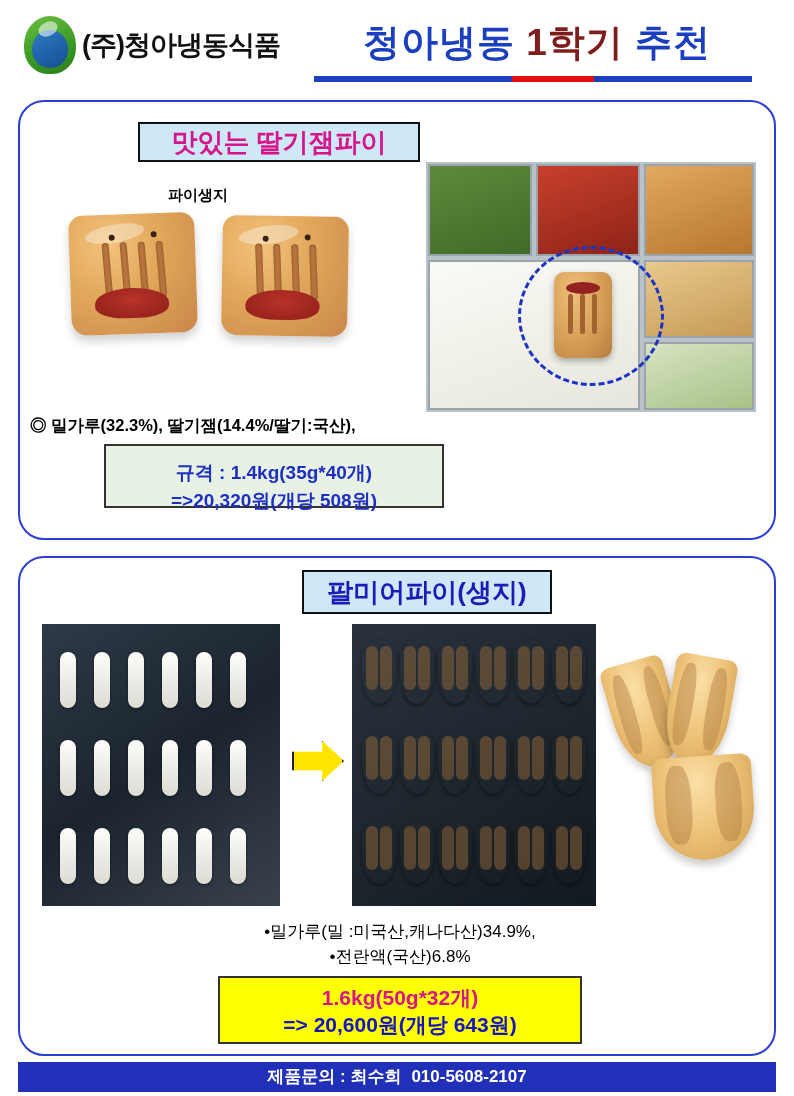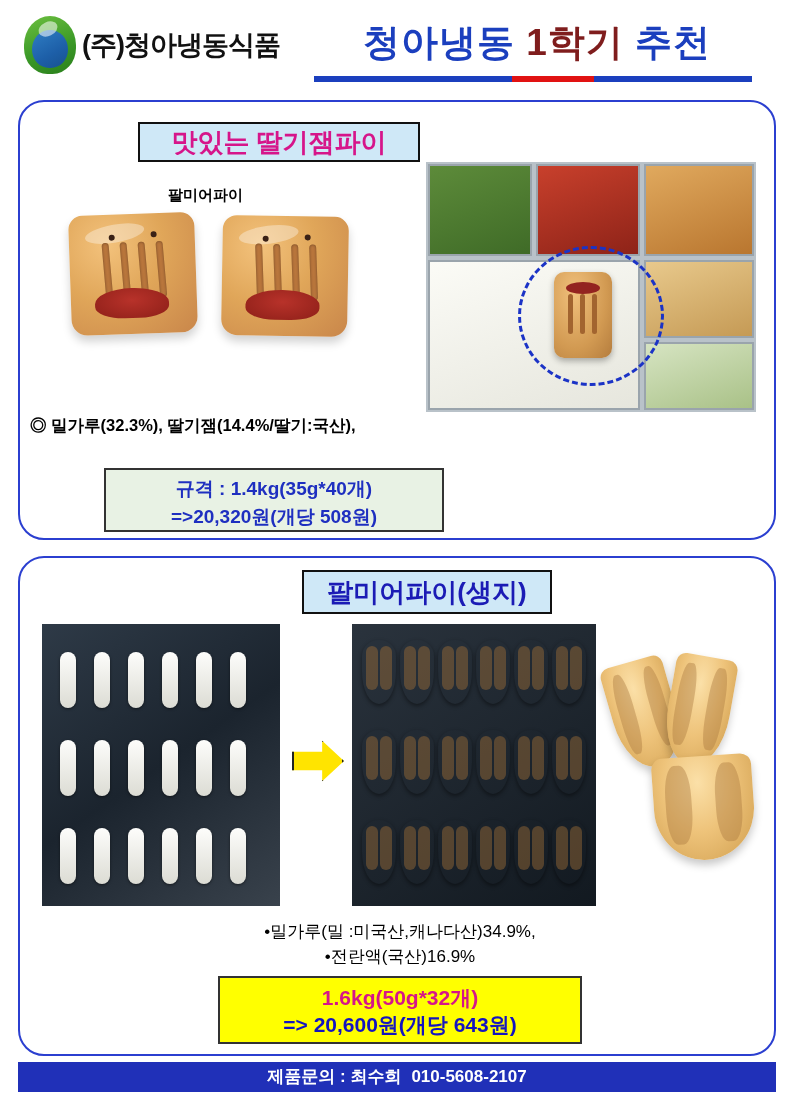--- a/index.html
+++ b/index.html
@@ -258,26 +258,26 @@
     font-size: 16.5px;
     font-weight: bold;
     color: #000;
     line-height: 1.35;
   }
   .ing-1 .l2 { display: block; text-align: center; padding-left: 16px; }
 
   
   .price-box-1 {
     position: absolute;
-    left: 104px; top: 468px;
+    left: 104px; top: 444px;
     width: 340px; height: 64px;
     background: #e8f2e4;
     border: 2px solid #333;
     text-align: center;
-    padding-top: 5px;
+    padding-top: 13px;
   }
   .price-box-1 div {
     font-size: 19px;
     font-weight: bold;
     color: #1e2fc0;
     line-height: 1.45;
     white-space: nowrap;
   }
 
   
@@ -434,21 +434,21 @@
       <span class="t-blue">청아냉동 </span><span class="t-red">1학기</span><span class="t-blue"> 추천</span>
     </div>
     <div class="title-underline-blue-l"></div>
     <div class="title-underline-red"></div>
     <div class="title-underline-blue-r"></div>
   </div>
 
   <div class="card card-1"></div>
 
   <div class="sec-title sec-title-1">맛있는 딸기잼파이</div>
-  <div class="sub-label">팔미어파이</div>
+  <div class="sub-label">파이생지</div>
 
   <div class="photo-pastries">
     <div class="pastry p1">
       <span class="gloss"></span>
       <span class="slit s1"></span>
         <span class="slit s2"></span>
       <span class="slit s3"></span>
         <span class="slit s4"></span>
       <span class="dot d1"></span>
         <span class="dot d2"></span>
@@ -550,21 +550,21 @@
         <i class="r"></i>
       </div>
     <div class="hero-p c">
         <i class="l"></i>
         <i class="r"></i>
       </div>
   </div>
 
   <div class="ing-2">
     <div>•밀가루(밀 :미국산,캐나다산)34.9%,</div>
-    <div>•전란액(국산)16.9%</div>
+    <div>•전란액(국산)6.8%</div>
   </div>
 
   <div class="price-box-2">
     <div class="p1">1.6kg(50g*32개)</div>
     <div class="p2">=&gt; 20,600원(개당 643원)</div>
   </div>
 
   <div class="footer">
     <span>제품문의 : 최수희</span><span class="ph">010-5608-2107</span>
   </div>

